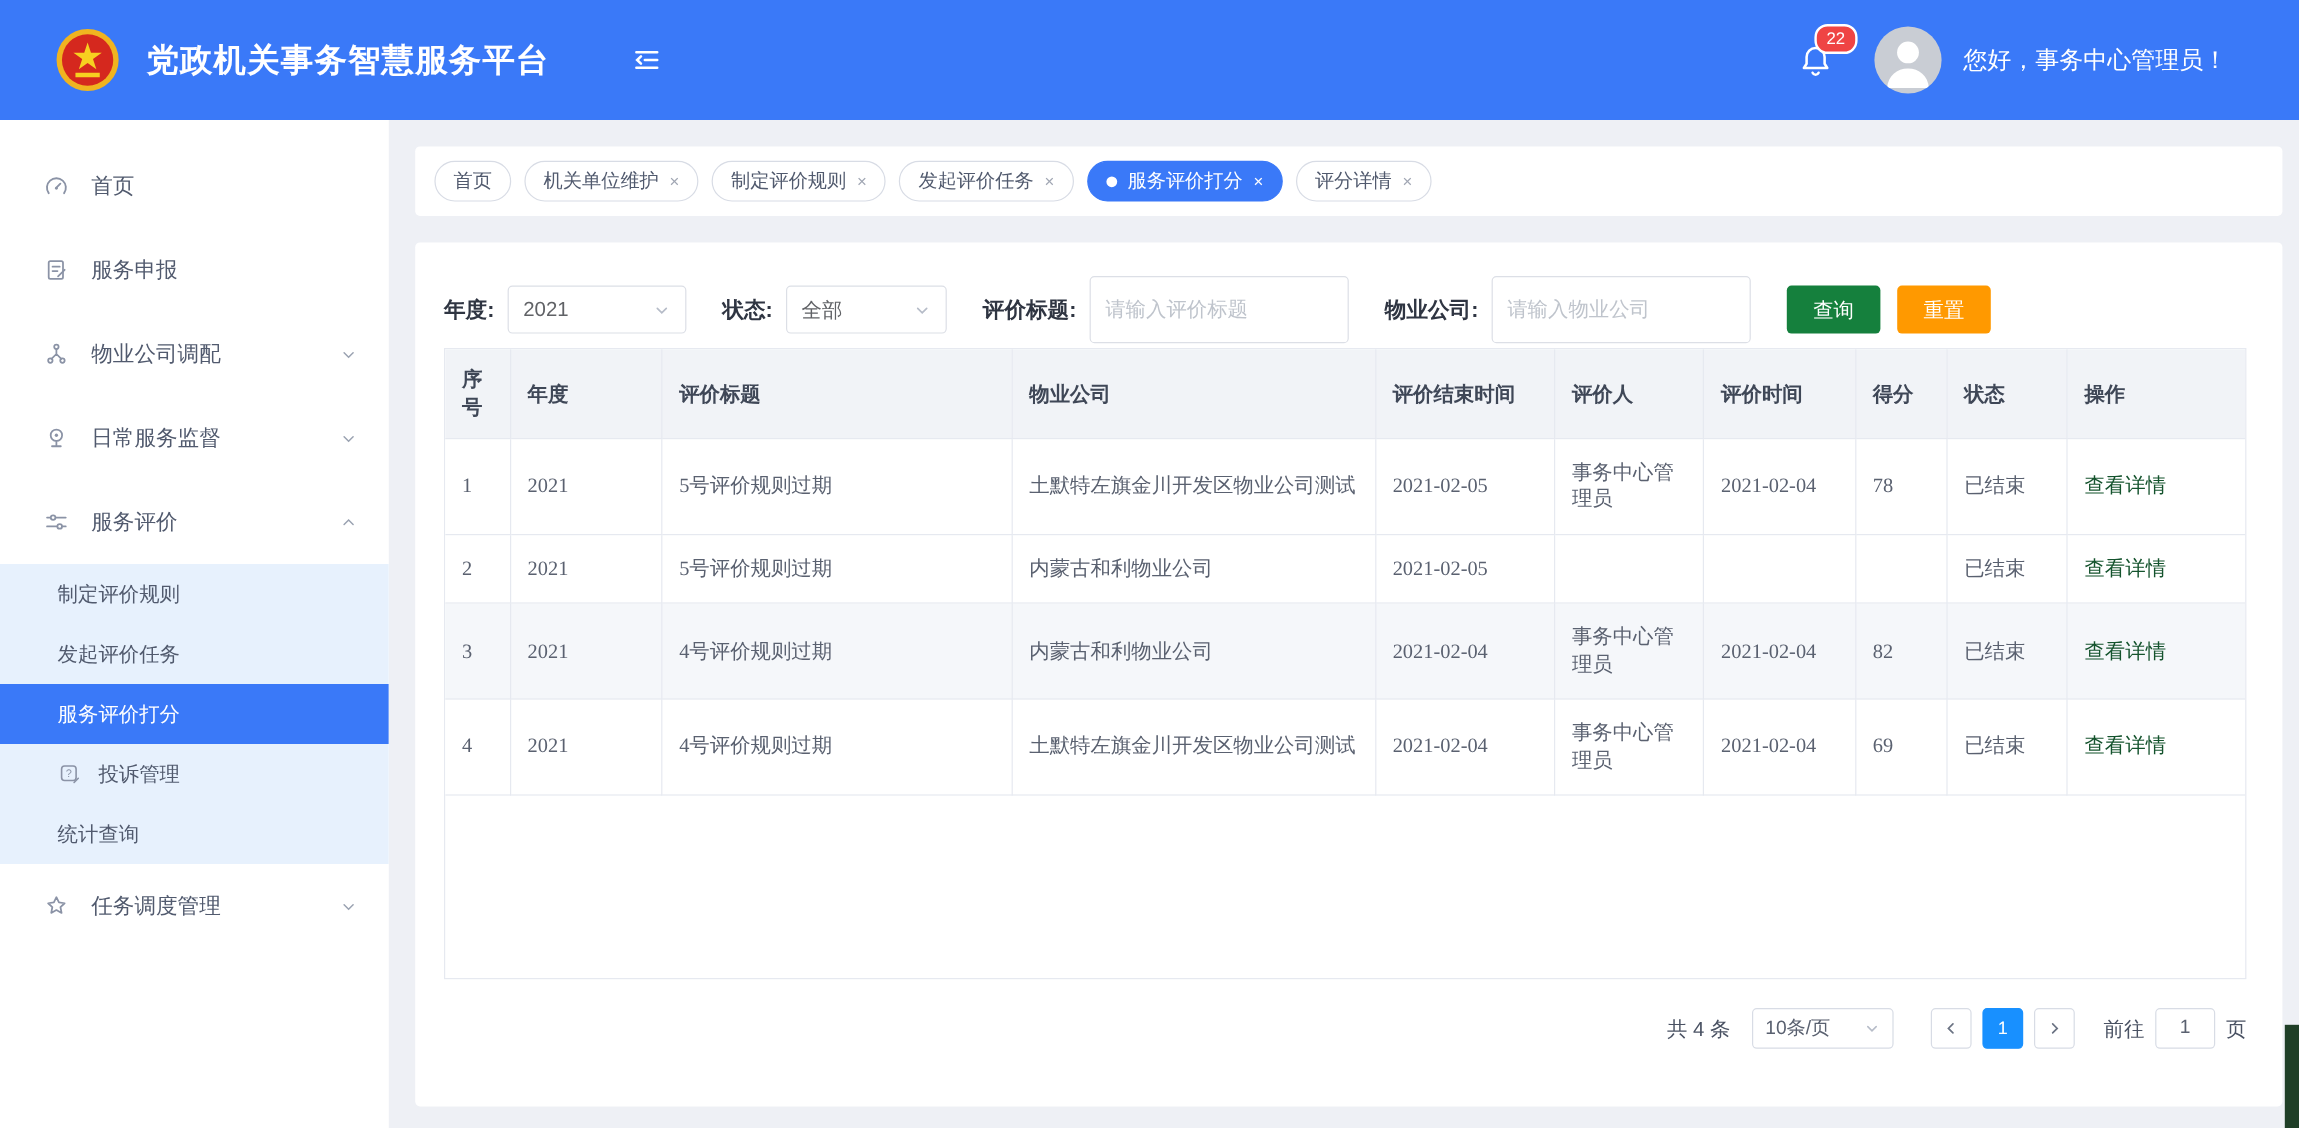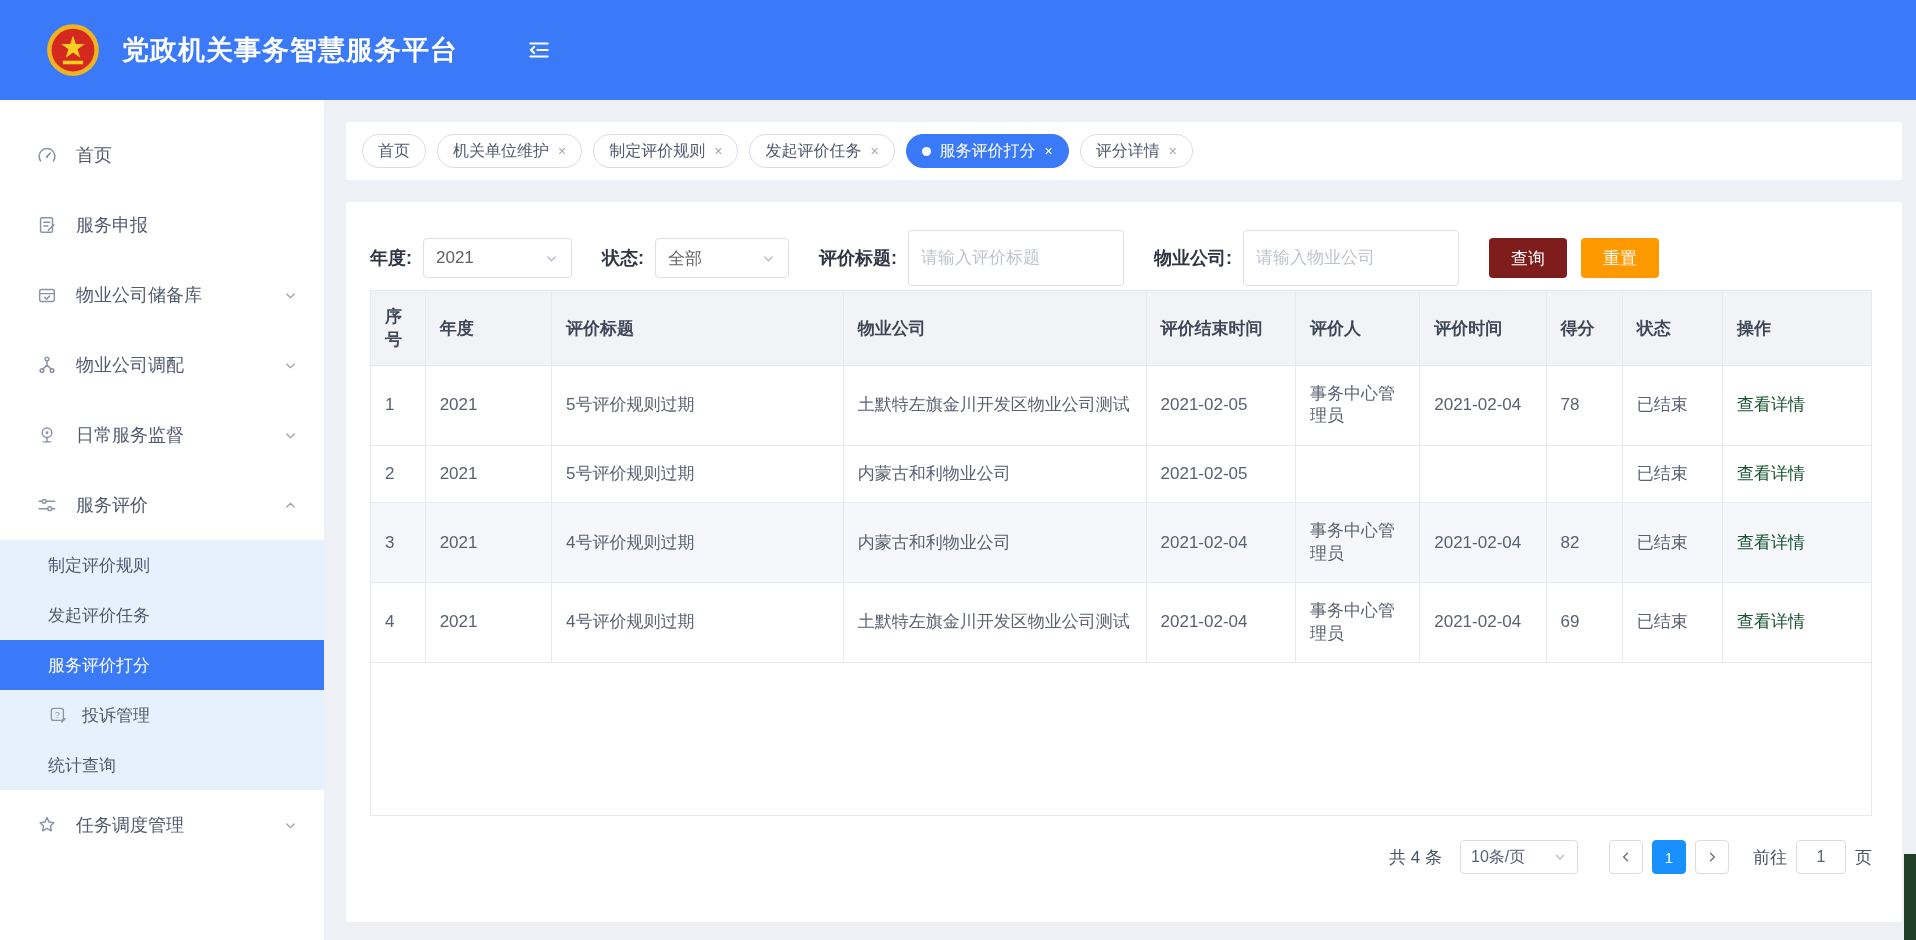--- a/index.html
+++ b/index.html
@@ -43,26 +43,26 @@
   .flabel { font-size:18px; font-weight:bold; color:#2f3542; margin-right:11px; white-space:nowrap; }
   .select { height:40px; border:1px solid #dcdfe6; border-radius:4px; display:flex; align-items:center; padding:0 12px; background:#fff; color:#606266; font-size:17px; cursor:pointer; }
   .select .chev { margin-left:auto; color:#b6bcc8; }
   .sel-year { width:149px; margin-right:30px; }
   .sel-status { width:134px; margin-right:30px; }
   .tinput { height:56px; border:1px solid #dcdfe6; border-radius:4px; padding:0 12px; font-size:17px; color:#606266; outline:none; }
   .tinput::placeholder { color:#bfc4cc; }
   .in-title { width:216px; margin-right:30px; }
   .in-company { width:216px; margin-right:16px; }
   .btn { height:40px; border:none; border-radius:4px; color:#fff; font-size:17px; padding:0 22px; cursor:pointer; margin-left:14px; }
-  .btn.search { background:#7f1d1d; }
+  .btn.search { background:#15803d; }
   .btn.reset { background:#ff9900; }
 
   
   .tablebox { position:absolute; left:24px; top:88px; width:1502px; height:526px; border:1px solid #e6e9f0; overflow:hidden; }
-  table { width:100%; border-collapse:collapse; table-layout:fixed; }
+  table { width:100%; border-collapse:collapse; table-layout:fixed;font-family:Liberation Serif, serif; }
   th { background:#f1f3f7; font-size:17px; color:#3f4757; font-weight:bold; text-align:left; padding:14px 14px; border-right:1px solid #e6e9f0; border-bottom:1px solid #e6e9f0; }
   th:last-child { border-right:none; }
   td { font-size:17px; color:#5a6170; text-align:left; padding:17px 14px; line-height:1.32; border-right:1px solid #e6e9f0; border-bottom:1px solid #e6e9f0; background:#fff; word-break:break-all; }
   td:last-child { border-right:none; }
   tr.row-hover td { background:#f5f7fa; }
   .detail-link { color:#14532d; cursor:pointer; }
 
   
   .pager { position:absolute; right:30px; top:638px; display:flex; align-items:center; font-size:17px; color:#4a5263; }
   .pager .total { margin-right:18px; }
@@ -86,20 +86,36 @@
     <path d="M24 11l2.5 7.6h8l-6.5 4.7 2.5 7.6-6.5-4.7-6.5 4.7 2.5-7.6-6.5-4.7h8z" fill="#f7d020"></path>
     <path d="M15 33.5h18v3.2H15z" fill="#f7d020"></path>
   </svg>
   <div class="app-title">党政机关事务智慧服务平台</div>
   <div class="collapse-btn">
     <svg width="26" height="26" viewBox="0 0 24 24" fill="none" stroke="currentColor" stroke-width="2" stroke-linecap="round">
       <path d="M4 6h16M10.5 12H20M4 18h16"></path>
         <path d="M7.5 9.2L4.6 12l2.9 2.8" fill="none"></path>
     </svg>
   </div>
+  <div class="header-right">
+    <div class="bell-wrap">
+      <svg width="30" height="32" viewBox="0 0 24 24" fill="none" stroke="#fff" stroke-width="1.7" stroke-linecap="round" stroke-linejoin="round">
+        <path d="M12 4a6 6 0 0 1 6 6v4.5l1.8 2.8H4.2L6 14.5V10a6 6 0 0 1 6-6z"></path>
+        <path d="M10 20.5a2.2 2.2 0 0 0 4 0"></path>
+      </svg>
+      <div class="badge">22</div>
+    </div>
+    <div class="avatar">
+      <svg width="56" height="56" viewBox="0 0 24 24">
+        <circle cx="12" cy="9.3" r="3.9" fill="#fff"></circle>
+        <path d="M4.5 22c.4-4.4 3.5-7 7.5-7s7.1 2.6 7.5 7z" fill="#fff"></path>
+      </svg>
+    </div>
+    <div class="greeting">您好，事务中心管理员！</div>
+  </div>
 </div>
 
 <div class="sidebar" id="sidebar">
     <div class="side-item">
       <span class="s-icon">
         <svg width="22" height="22" viewBox="0 0 24 24" fill="none" stroke="currentColor" stroke-width="1.7" stroke-linecap="round">
           <path d="M5 18.5a8.6 8.6 0 1 1 14 0"></path>
           <path d="M12 13.5l3.6-3.6"></path>
           <circle cx="12" cy="14" r="1.3" fill="currentColor" stroke="none"></circle>
         </svg>
@@ -108,35 +124,20 @@
     </div>
     <div class="side-item">
       <span class="s-icon">
         <svg width="22" height="22" viewBox="0 0 24 24" fill="none" stroke="currentColor" stroke-width="1.6" stroke-linecap="round">
           <rect x="5" y="4" width="13" height="16" rx="1.5"></rect>
           <path d="M8.5 9h6.5M8.5 13h4.5"></path>
           <path d="M13.5 17.8l6-6"></path>
         </svg>
       </span>
       <span>服务申报</span>
-    </div>
-    <div class="side-item">
-      <span class="s-icon">
-        <svg width="22" height="22" viewBox="0 0 24 24" fill="none" stroke="currentColor" stroke-width="1.6" stroke-linecap="round" stroke-linejoin="round">
-          <rect x="4" y="6" width="16" height="13" rx="1.8"></rect>
-          <path d="M4 10.5h16"></path>
-          <path d="M9.5 14.5l2 2 3.5-3.5"></path>
-        </svg>
-      </span>
-      <span>物业公司储备库</span>
-      <span class="chev">
-        <svg width="15" height="15" viewBox="0 0 24 24" fill="none" stroke="currentColor" stroke-width="2" stroke-linecap="round">
-          <path d="M6 9.5l6 6 6-6"></path>
-        </svg>
-      </span>
     </div>
     <div class="side-item">
       <span class="s-icon">
         <svg width="22" height="22" viewBox="0 0 24 24" fill="none" stroke="currentColor" stroke-width="1.6" stroke-linecap="round">
           <circle cx="12" cy="5.5" r="2"></circle>
           <circle cx="6.5" cy="18" r="2"></circle>
           <circle cx="17.5" cy="18" r="2"></circle>
           <path d="M12 7.5V12M12 12l-4.5 4.5M12 12l4.5 4.5"></path>
         </svg>
       </span>

